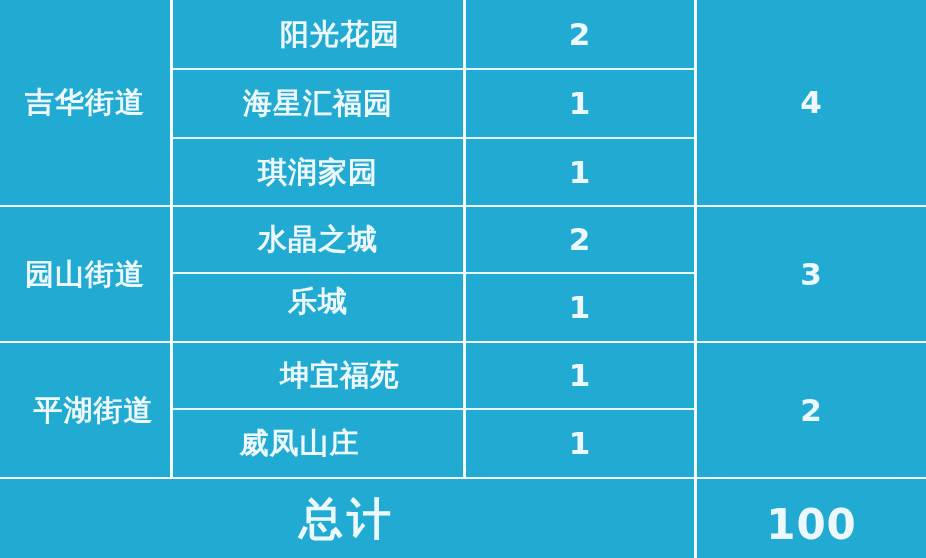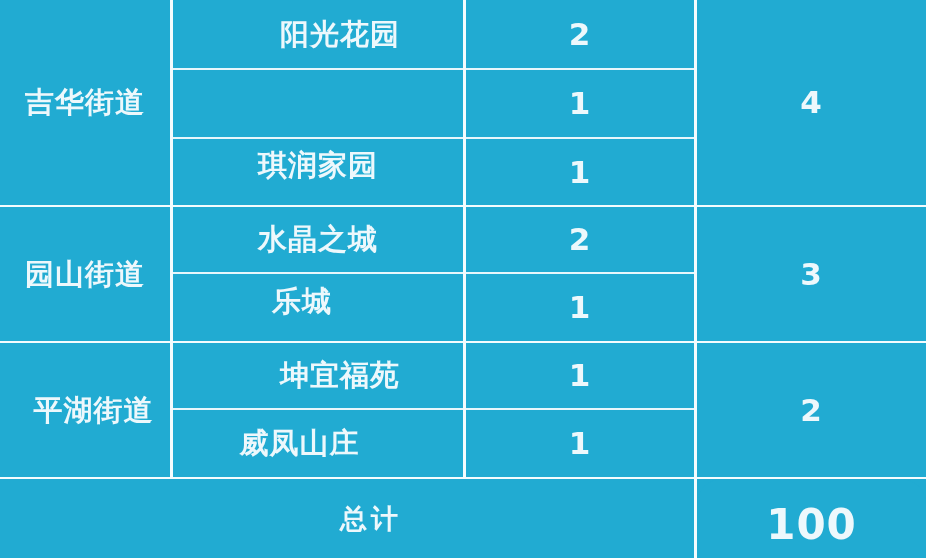--- a/index.html
+++ b/index.html
@@ -45,49 +45,50 @@
   .rule.h { height: 2px; }
   .rule.v { width: 3px; }
 
   
   .rule.h.thin { height: 2px; background: #E7F7FC; }
 
   .street-name   { font-size: 29px; }
   .community     { font-size: 29px; }
   .count         { font-size: 31px; }
   .subtotal      { font-size: 31px; }
-  .total-label   { font-size: 27px; letter-spacing: 4px; margin-left: 24px; }
+  .total-label   { font-size: 44px; letter-spacing: 4px; }
   .total-value   { font-size: 42px; }
 </style>
 </head>
 <body>
 
 <div id="table-root">
 
   <div class="cell street-name" style="left:0px; top:0px; width:170px; height:205px;">吉华街道</div>
 
   <div class="cell community" style="left:173px; top:0px; width:290px; height:68px;padding-left:44px;">阳光花园</div>
   <div class="cell count" style="left:466px; top:0px; width:228px; height:68px;">2</div>
 
+  <div class="cell community" style="left:173px; top:70px; width:290px; height:67px;">海星汇福园</div>
   <div class="cell count" style="left:466px; top:70px; width:228px; height:67px;">1</div>
 
-  <div class="cell community" style="left:173px; top:132px; width:290px; height:66px;">琪润家园</div>
+  <div class="cell community" style="left:173px; top:139px; width:290px; height:66px;">琪润家园</div>
   <div class="cell count" style="left:466px; top:139px; width:228px; height:66px;">1</div>
 
   <div class="cell subtotal" style="left:697px; top:0px; width:229px; height:205px;">4</div>
 
   <div class="rule h thin" style="left:173px; top:68px; width:521px;"></div>
   <div class="rule h thin" style="left:173px; top:137px; width:521px;"></div>
 
   <div class="cell community" style="left:173px; top:207px; width:290px; height:65px;">水晶之城</div>
 
   <div class="cell street-name" style="left:0px; top:207px; width:170px; height:134px;">园山街道</div>
   <div class="cell count" style="left:466px; top:207px; width:228px; height:65px;">2</div>
 
-  <div class="cell community" style="left:157px; top:274px; width:290px; height:55px;">乐城</div>
+  <div class="cell community" style="left:173px; top:274px; width:290px; height:55px;">乐城</div>
   <div class="cell count" style="left:466px; top:274px; width:228px; height:67px;">1</div>
 
   <div class="cell subtotal" style="left:697px; top:207px; width:229px; height:134px;">3</div>
 
   <div class="rule h thin" style="left:173px; top:272px; width:521px;"></div>
 
   <div class="cell street-name" style="left:0px; top:343px; width:170px; height:134px;padding-left:17px;">平湖街道</div>
 
   <div class="cell community" style="left:173px; top:343px; width:334px; height:65px;">坤宜福苑</div>
   <div class="cell count" style="left:466px; top:343px; width:228px; height:65px;">1</div>

